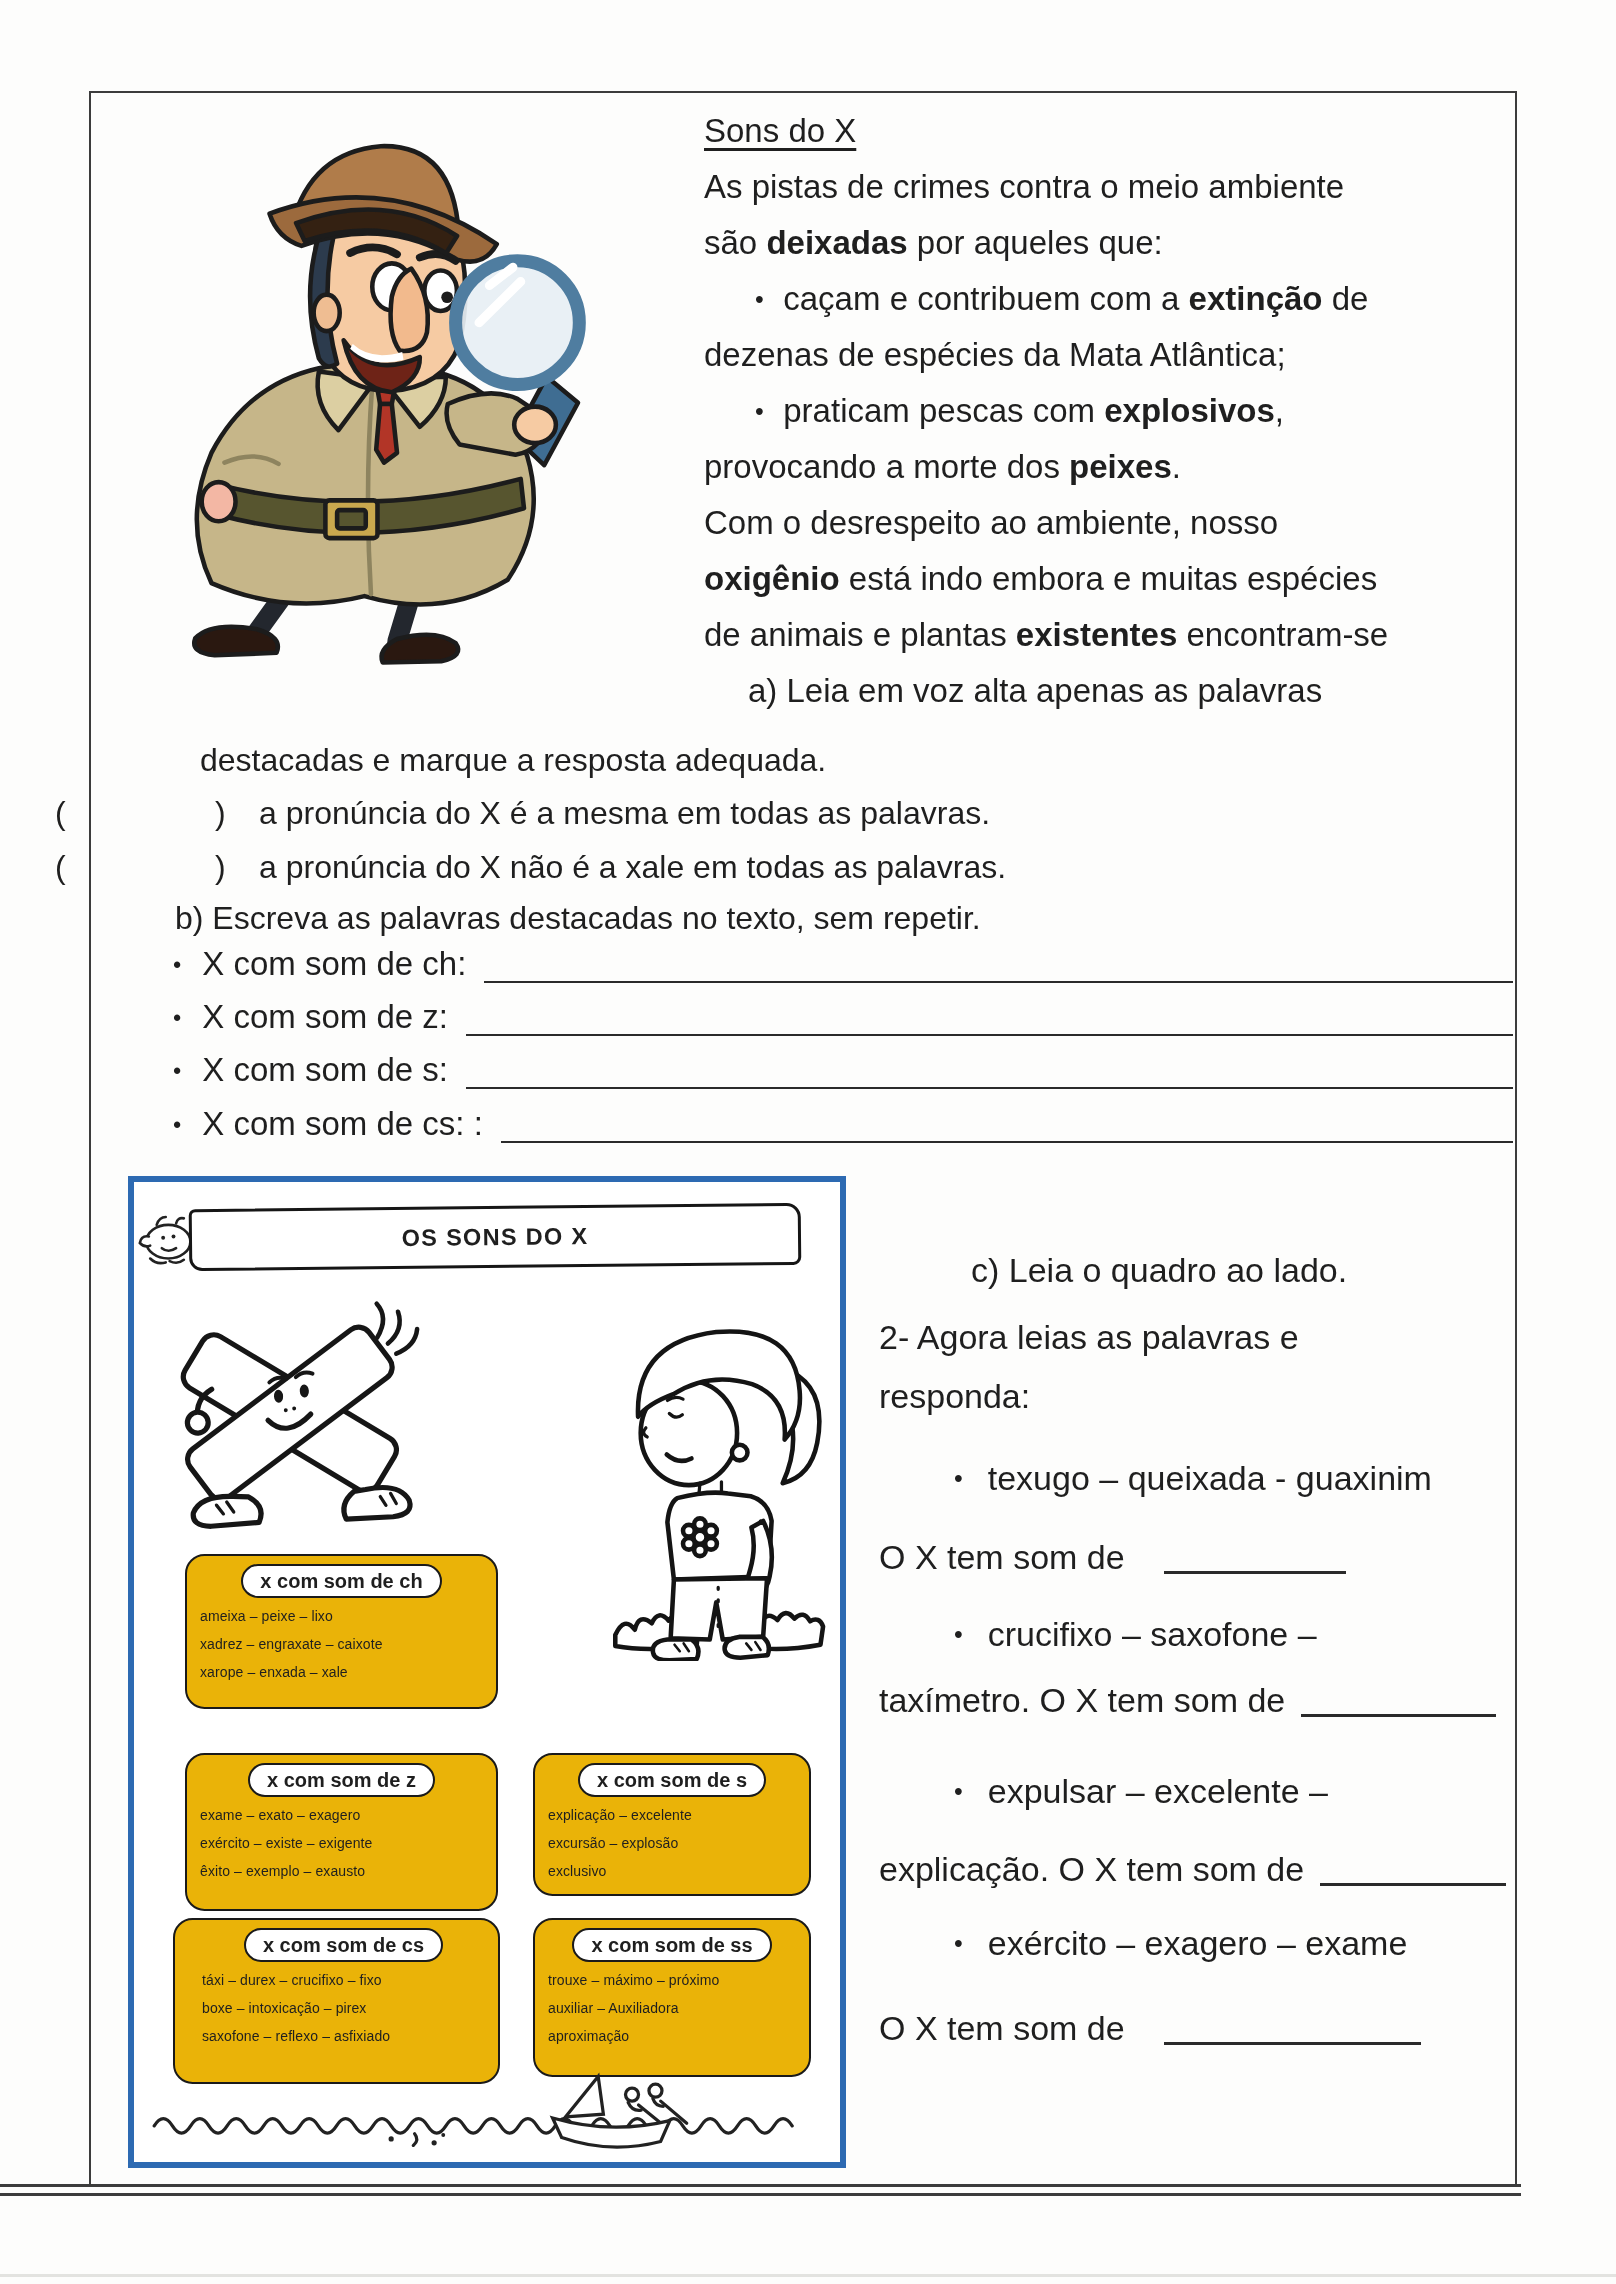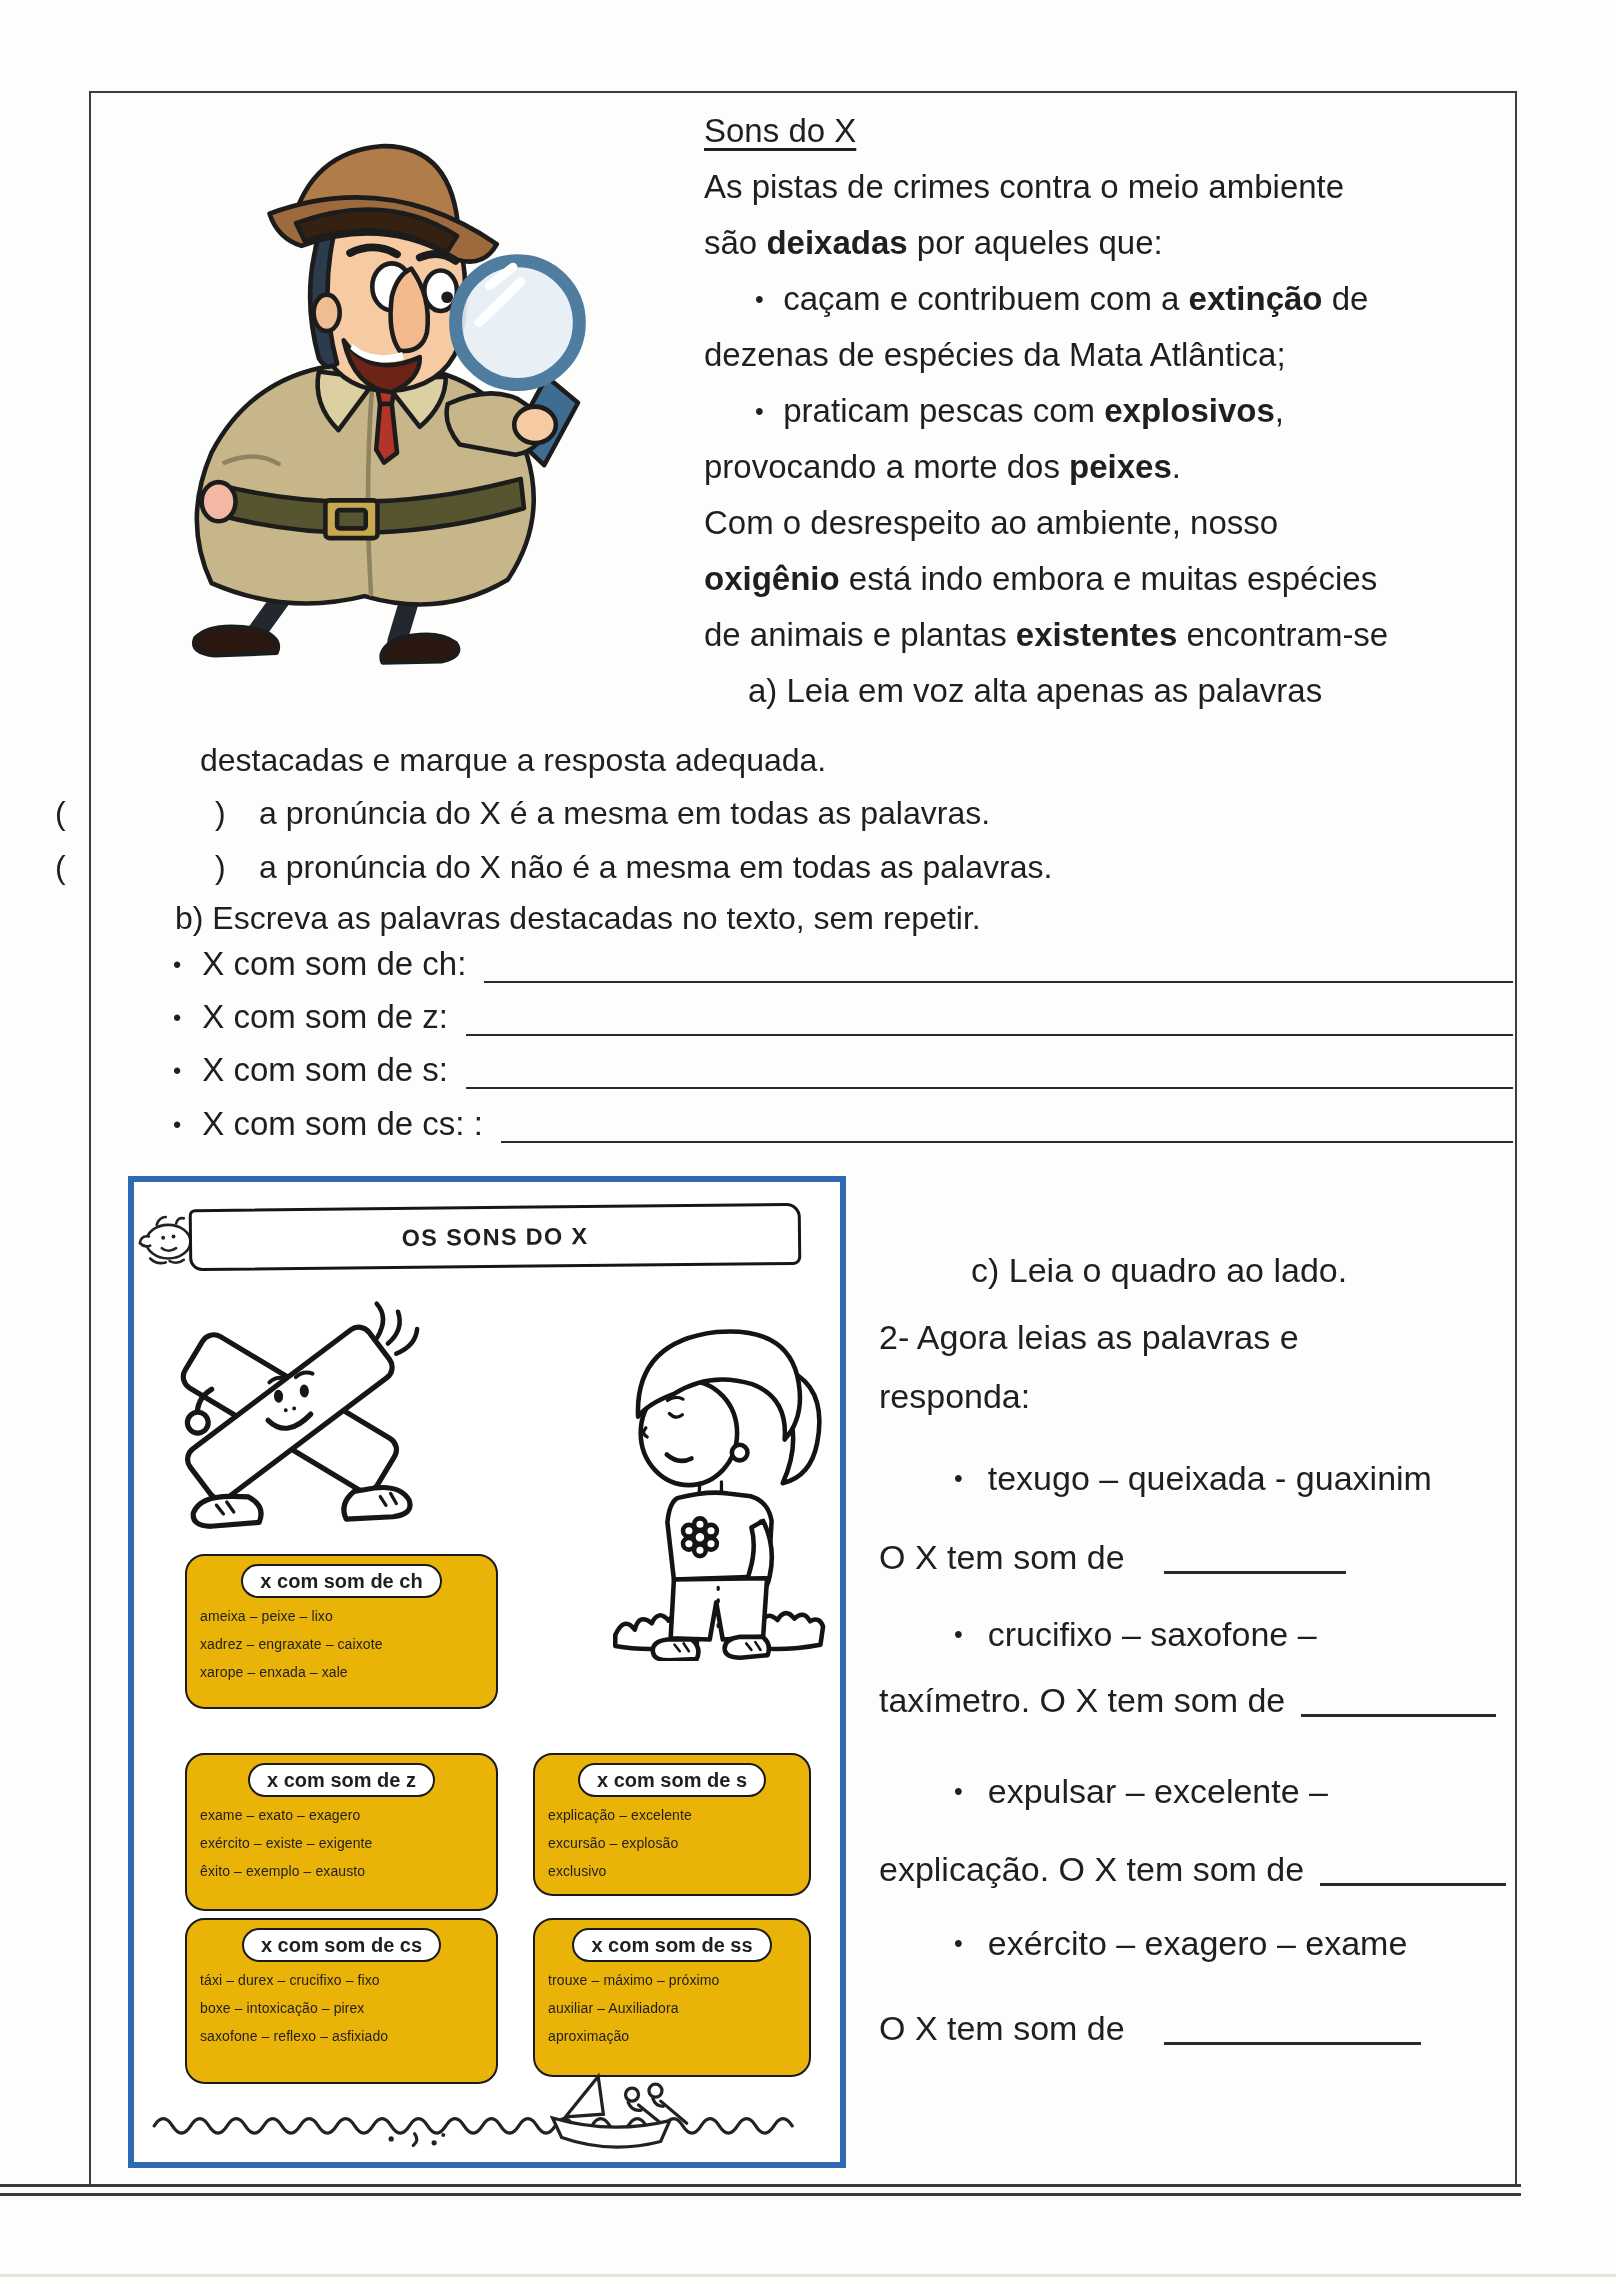--- a/index.html
+++ b/index.html
@@ -118,21 +118,21 @@
   <div class="l-line" style="left:200px;top:741px;">destacadas e marque a resposta adequada.</div>
 
   <div class="option" style="top:794px;">
     <span class="po">(</span>
     <span class="pc">)</span>
     <span class="opt-text">a pronúncia do X é a mesma em todas as palavras.</span>
   </div>
   <div class="option" style="top:848px;">
     <span class="po">(</span>
     <span class="pc">)</span>
-    <span class="opt-text">a pronúncia do X não é a mesma em todas as palavras.</span>
+    <span class="opt-text">a pronúncia do X não é a xale em todas as palavras.</span>
   </div>
 
   <div class="l-line" style="left:175px;top:899px;">b) Escreva as palavras destacadas no texto, sem repetir.</div>
 
   <div class="fill-row" style="top:945px;">
     <span class="dot2">•</span>
     <span class="fill-label">X com som de ch:</span>
     <div class="fill-line"></div>
   </div>
   <div class="fill-row" style="top:998px;">
@@ -244,21 +244,21 @@
 
     <div class="sbox" style="left:399px;top:571px;width:274px;height:139px;">
       <div class="pill">x com som de s</div>
       <div class="words">
         <div>explicação – excelente</div>
         <div>excursão – explosão</div>
         <div>exclusivo</div>
       </div>
     </div>
 
-    <div class="sbox" style="left:51px;top:736px;width:309px;height:162px;">
+    <div class="sbox" style="left:39px;top:736px;width:309px;height:162px;padding-left:14px;">
       <div class="pill">x com som de cs</div>
       <div class="words">
         <div>táxi – durex – crucifixo – fixo</div>
         <div>boxe – intoxicação – pirex</div>
         <div>saxofone – reflexo – asfixiado</div>
       </div>
     </div>
 
     <div class="sbox" style="left:399px;top:736px;width:274px;height:155px;">
       <div class="pill">x com som de ss</div>

